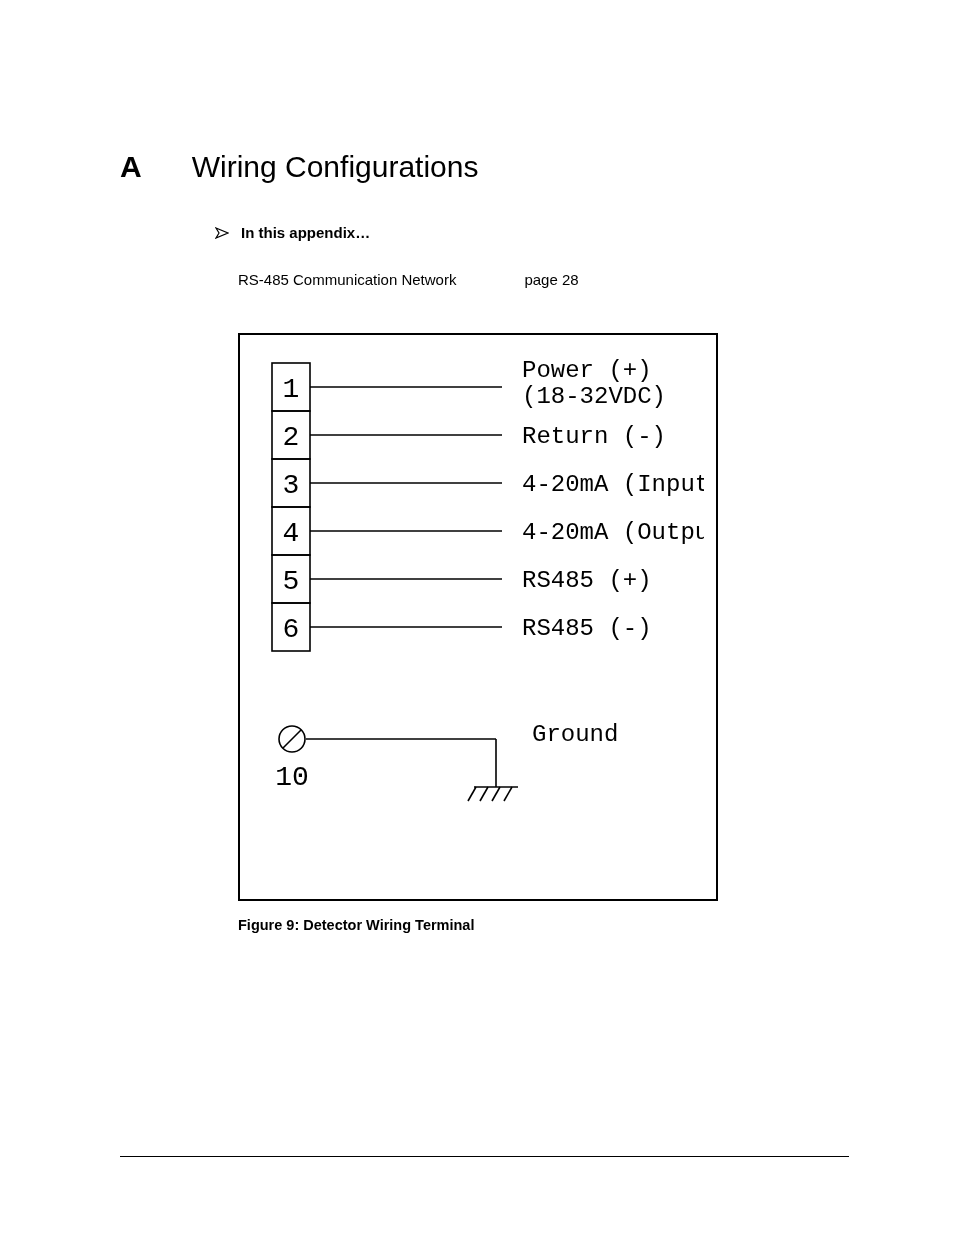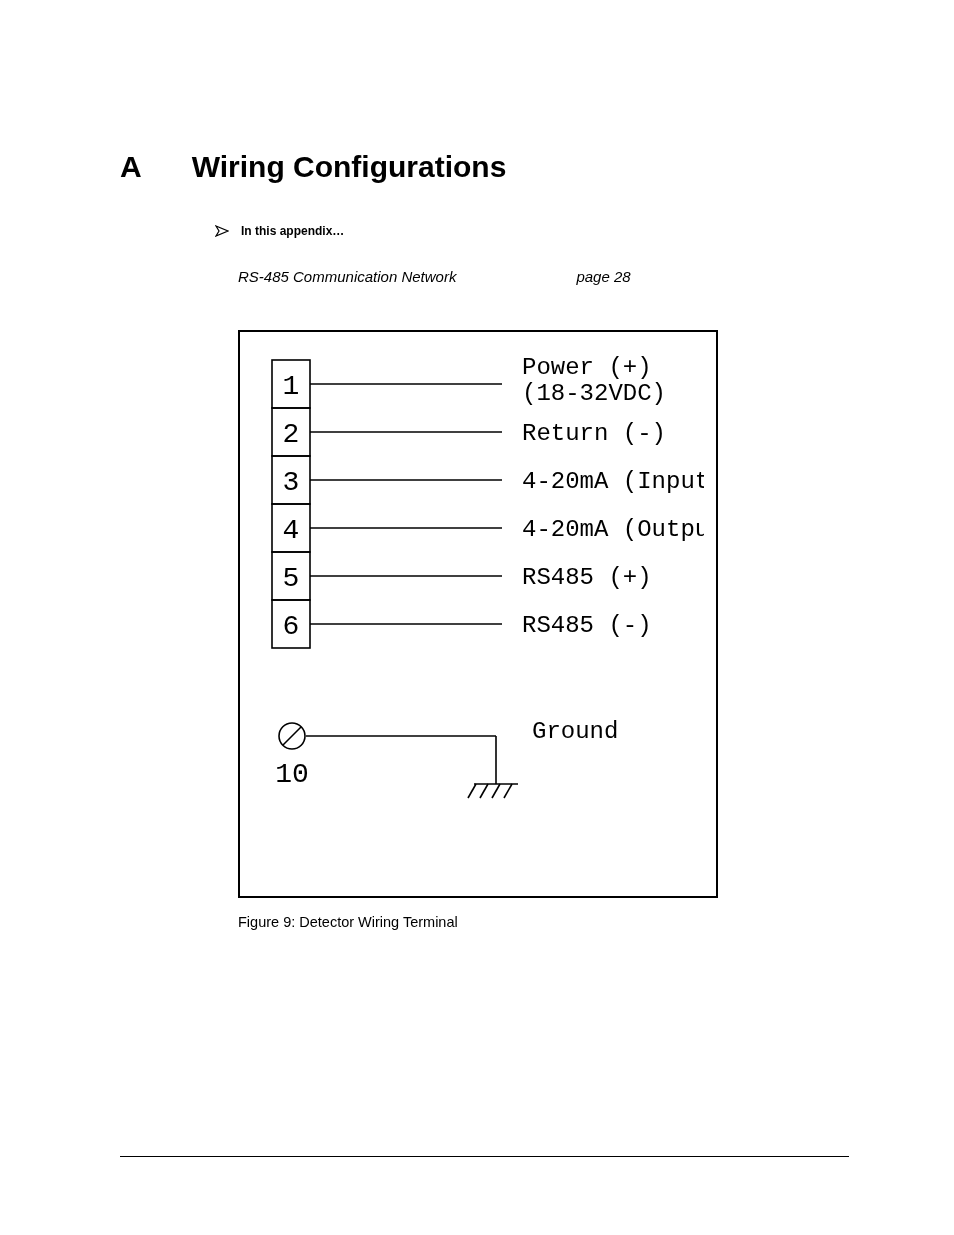--- a/index.html
+++ b/index.html
@@ -25,58 +25,57 @@
     gap: 50px;
     margin-bottom: 40px;
     font-family: Arial, Helvetica, sans-serif;
   }
   .appendix-letter {
     font-size: 30px;
     font-weight: 700;
   }
   .appendix-title {
     font-size: 30px;
-    font-weight: 700;
+    font-weight: 400;
   }
   .sub-row {
     margin-left: 95px;
     display: flex;
     align-items: center;
     gap: 12px;
     font-weight: 700;
-    font-size: 12px;
+    font-size: 15px;
     margin-bottom: 30px;
     text-align: center;
   }
   .arrow-icon svg {
     display: block;
   }
   .toc-row {
     margin-left: 118px;
-    font-style: italic;
     font-size: 15px;
     display: flex;
-    gap: 120px;
+    gap: 68px;
     margin-bottom: 45px;
   }
   .figure-block {
     margin-left: 118px;
     width: 480px;
   }
   .figure-frame {
     border: 2px solid #000;
     padding: 20px 10px 14px 24px;
     font-family: "Courier New", Courier, monospace;
     font-size: 23px;
     line-height: 1;
     position: relative;
   }
   .caption {
     margin-top: 16px;
-    font-weight: 400;
+    font-weight: 700;
     font-size: 14.5px;
     font-style: normal;
     font-family: Verdana, Geneva, sans-serif;
   }
   .footer-rule {
     position: absolute;
     left: 120px;
     right: 105px;
     bottom: 78px;
     height: 1px;

